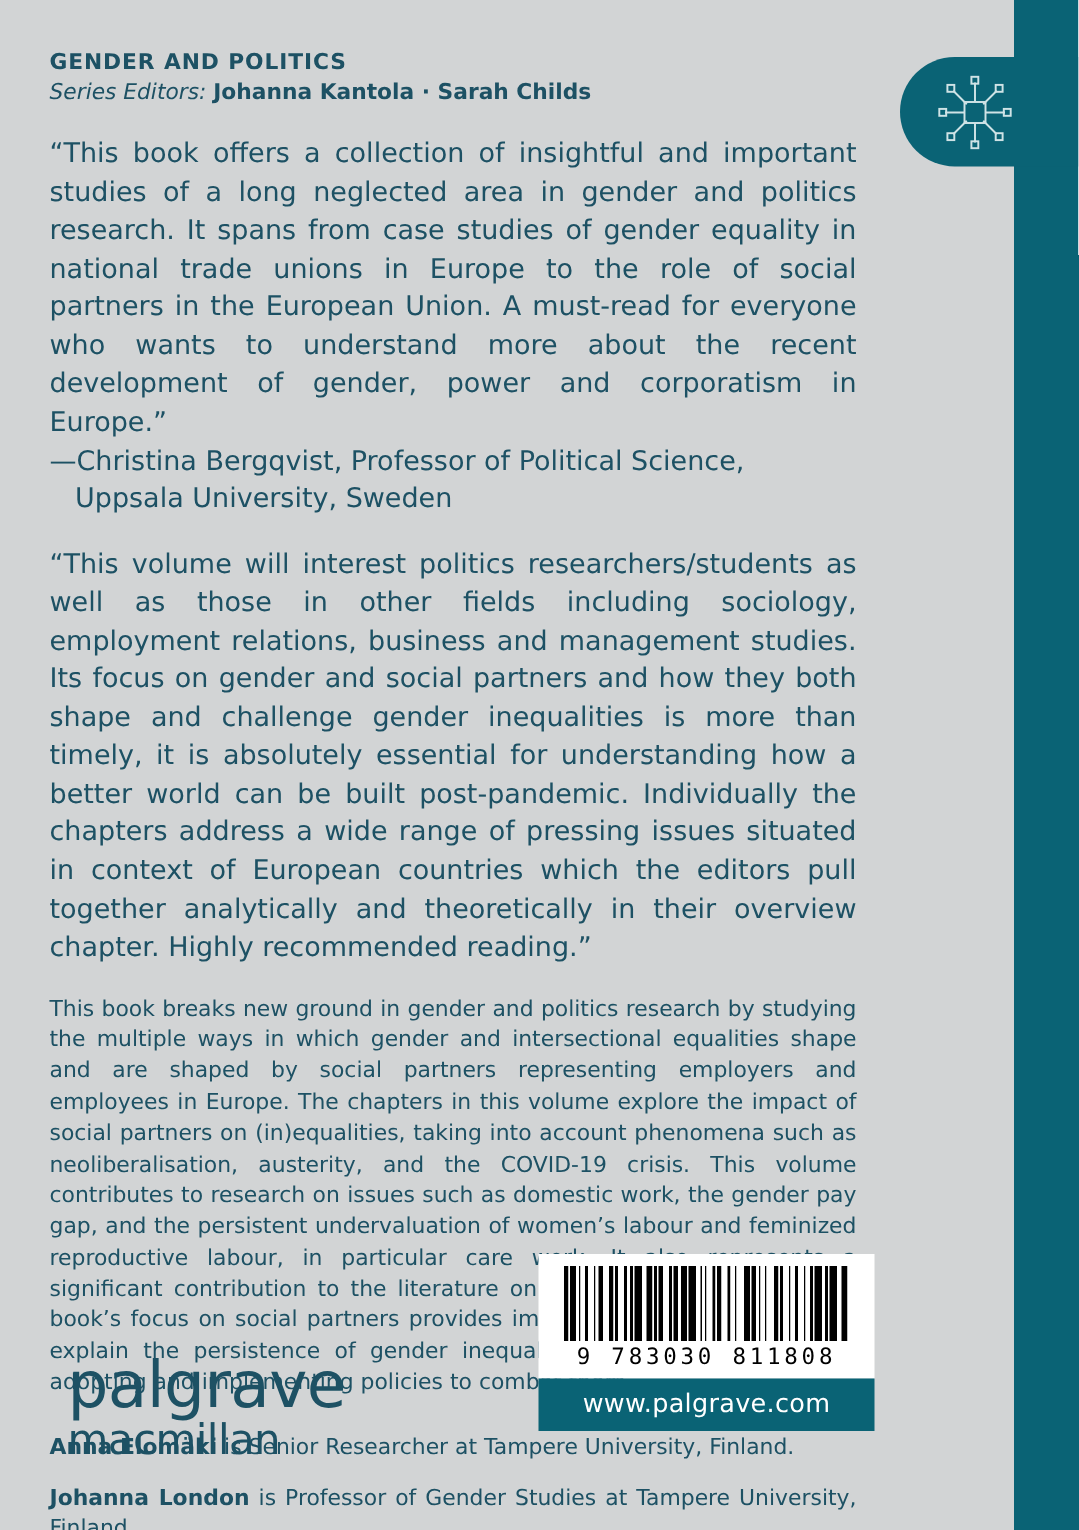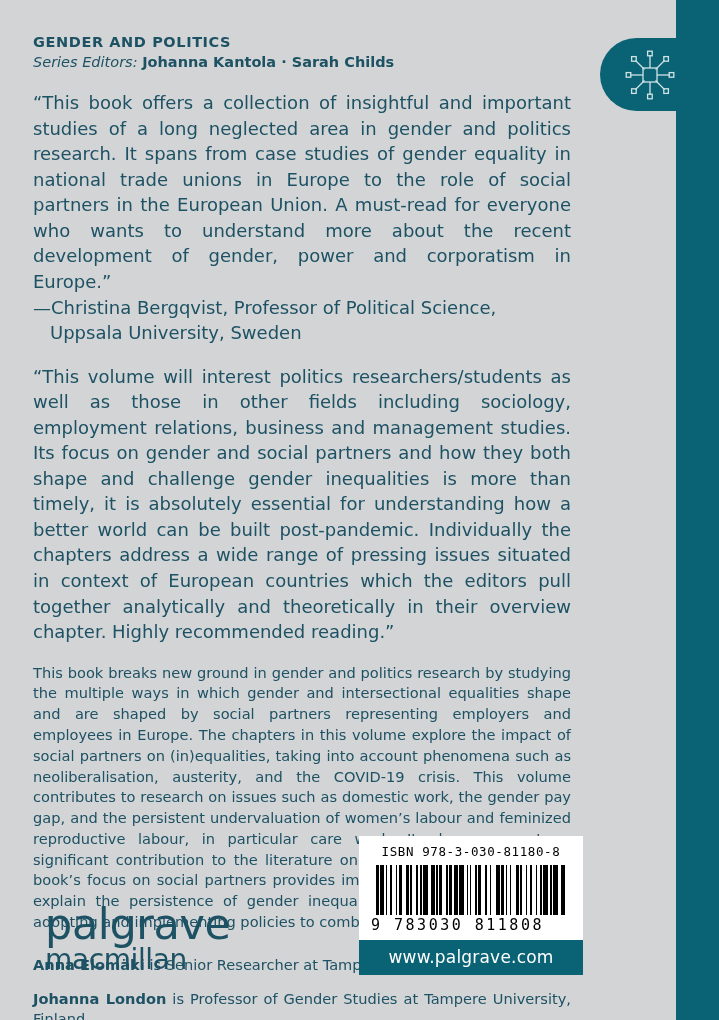--- a/index.html
+++ b/index.html
@@ -156,21 +156,21 @@
     display: flex;
     align-items: stretch;
     justify-content: center;
     gap: 0;
   }
   .bars span { display: block; }
   .digits {
     font-family: "DejaVu Sans Mono", "Liberation Mono", monospace;
     font-size: 15px;
     color: #000000;
-    text-align: left;
+    text-align: center;
     letter-spacing: 2.5px;
     padding-top: 1px;
     padding-bottom: 2px;
   }
   .site-bar {
     background: #0a6375;
     color: #ffffff;
     text-align: center;
     font-size: 17px;
     padding: 7px 0 8px 0;
@@ -241,21 +241,20 @@
 
   </div>
 
   <div class="palgrave-logo">
     <span class="l1">palgrave</span>
     <span class="l2">macmillan</span>
   </div>
 
   <div class="barcode-block">
     <div class="barcode-white">
-      <div class="isbn-text">ISBN 978-3-030-81180-8</div>
       <div class="bars" id="bars">
           <span style="width: 2.9px; background: rgb(0, 0, 0);"></span>
           <span style="width: 1.45px; background: rgb(255, 255, 255);"></span>
           <span style="width: 4.35px; background: rgb(0, 0, 0);"></span>
           <span style="width: 1.45px; background: rgb(255, 255, 255);"></span>
           <span style="width: 1.45px; background: rgb(0, 0, 0);"></span>
           <span style="width: 2.9px; background: rgb(255, 255, 255);"></span>
           <span style="width: 1.45px; background: rgb(0, 0, 0);"></span>
           <span style="width: 4.35px; background: rgb(255, 255, 255);"></span>
           <span style="width: 1.45px; background: rgb(0, 0, 0);"></span>

